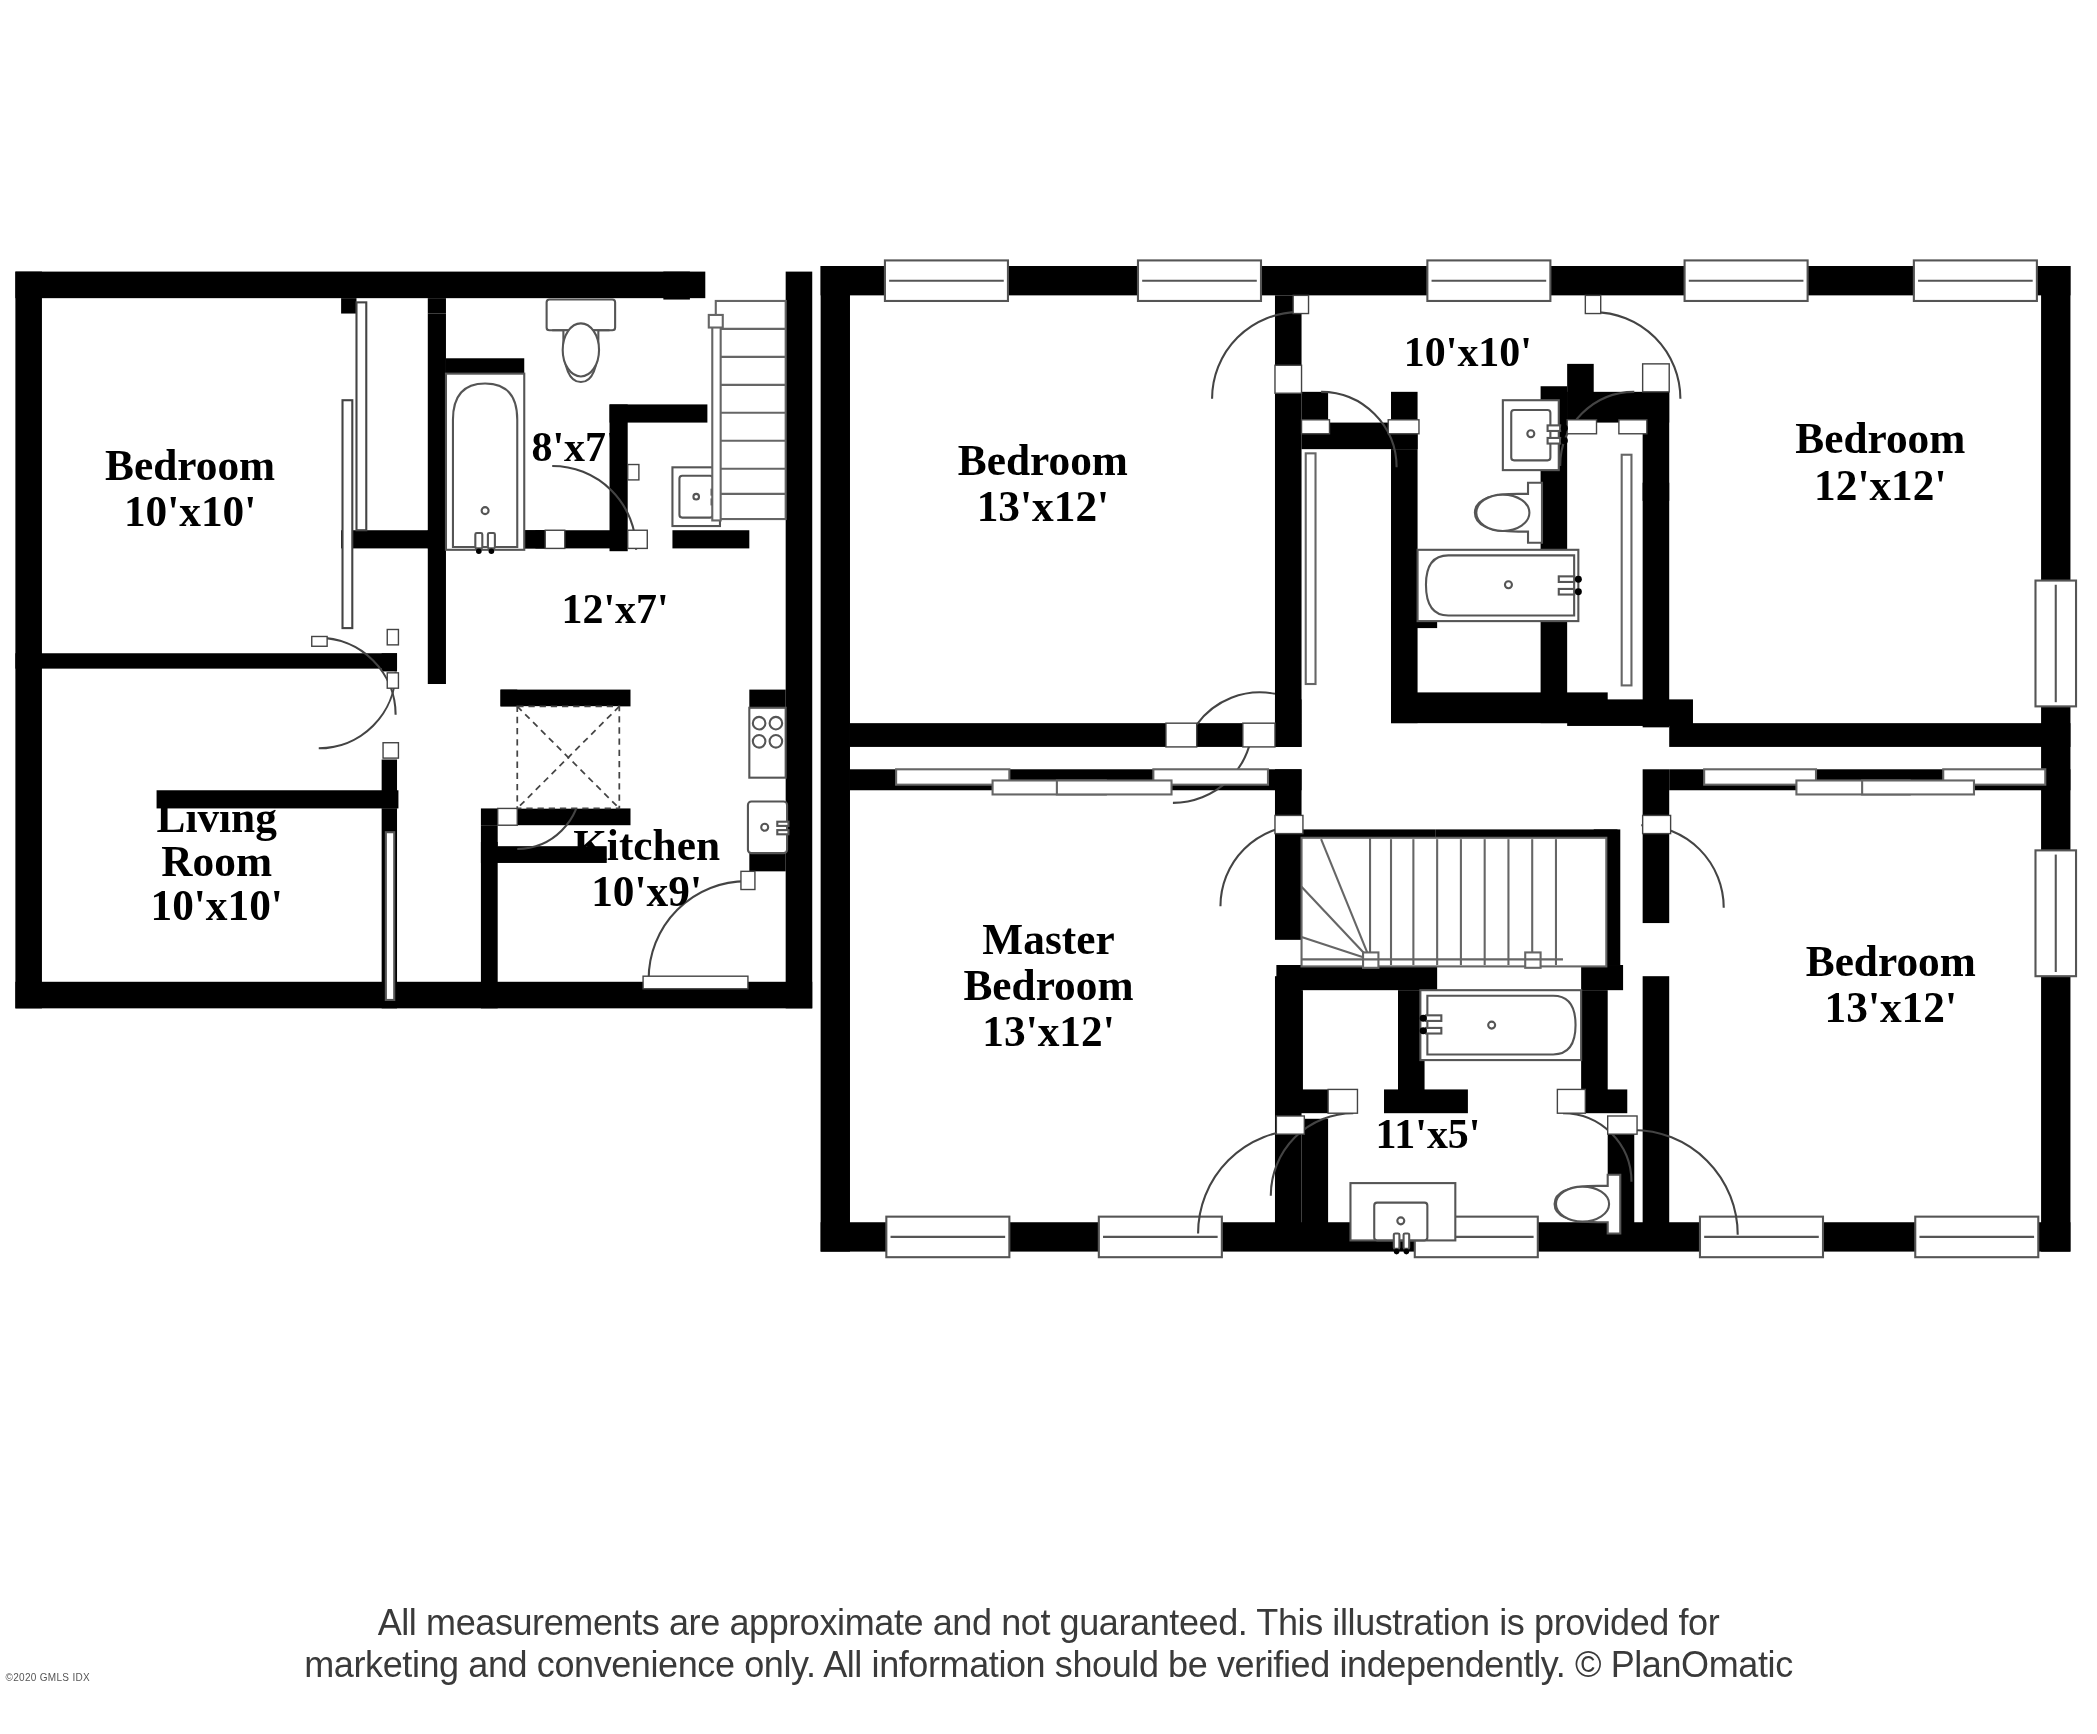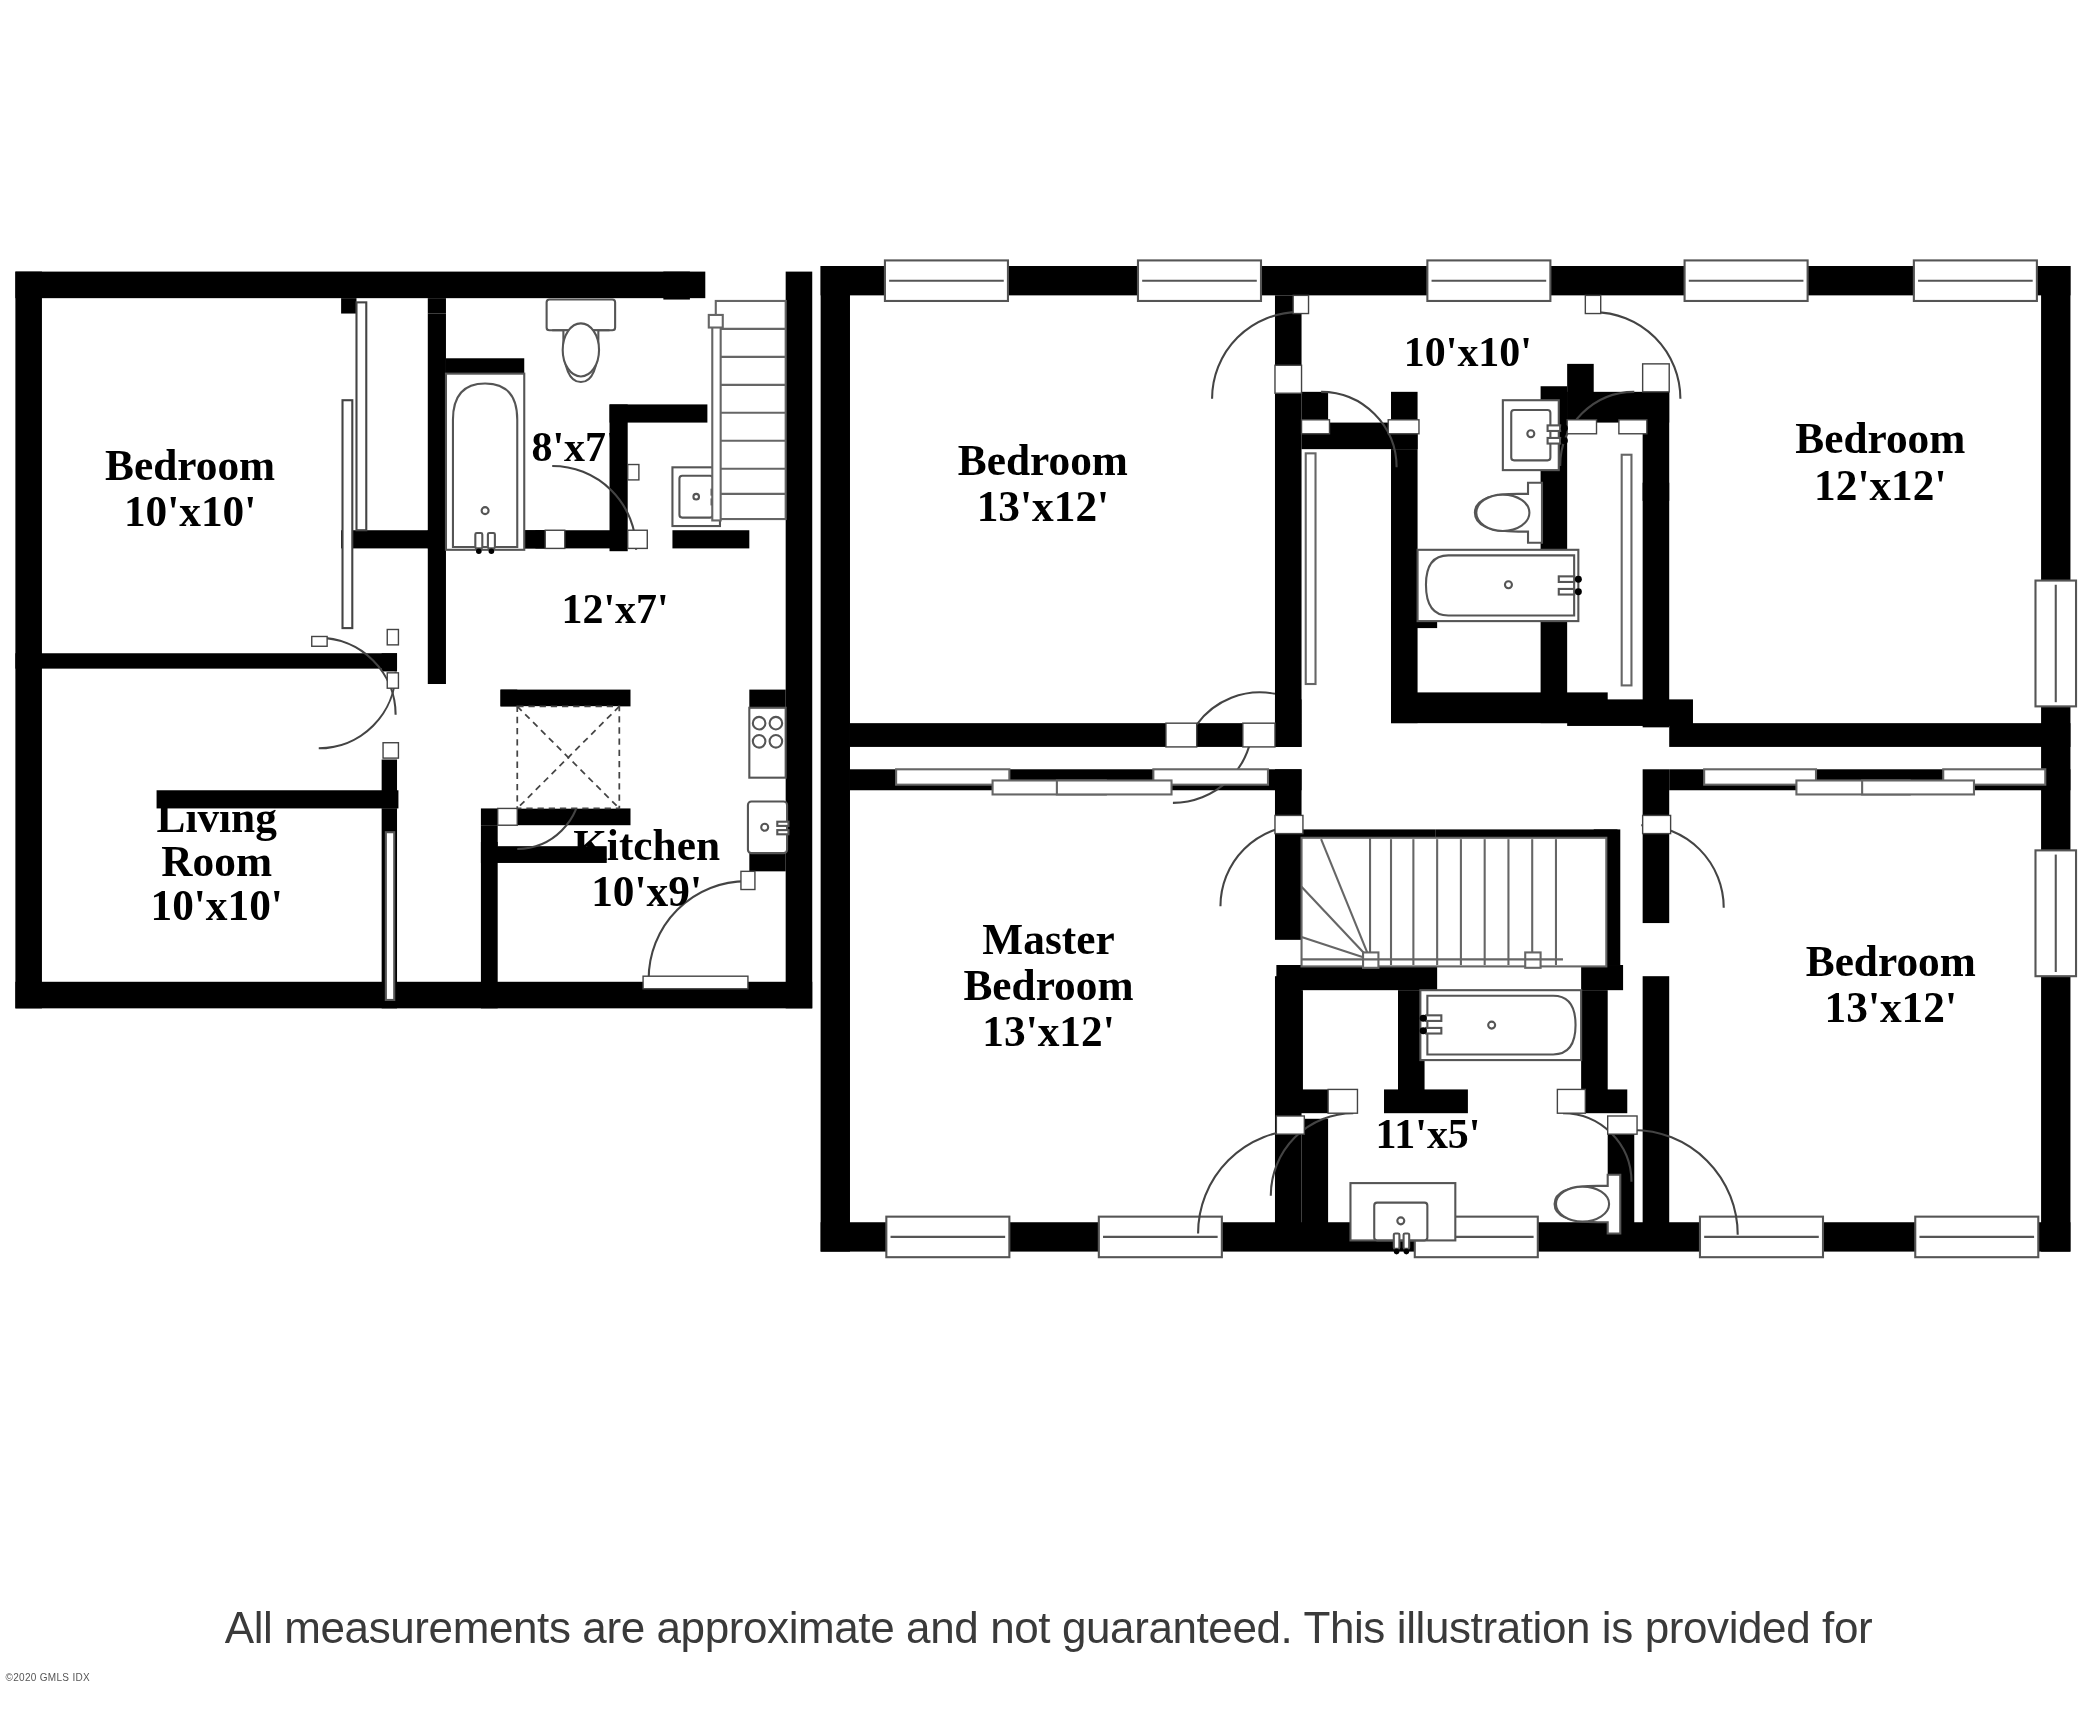--- a/index.html
+++ b/index.html
@@ -15,21 +15,21 @@
     font-weight:700;
     fill:#000;
     text-anchor:middle;
     dominant-baseline:middle;
   }
   .footer{
     position:absolute;
     left:0; top:1602px; width:2097px;
     text-align:center;
     font-family:"Liberation Sans", sans-serif;
-    font-size:44px;
+    font-size:36px;
     line-height:1.18;
     color:#3a3a3a;
     letter-spacing:-0.4px;
   }
   .footer span{display:block;}
   .copyright{
     position:absolute;
     left:5.6px; top:1672px;
     font-family:"Liberation Sans", sans-serif;
     font-size:10px;
@@ -448,18 +448,19 @@
       <text class="roomlabel" x="2705" y="1382" style="font-size:62px">Bedroom</text>
       <text class="roomlabel" x="2705" y="1448" style="font-size:62px">13'x12'</text>
 
       <text class="roomlabel" x="2043" y="1628" style="font-size:60px">11'x5'</text>
     </g>
 
   </svg>
 
   <div class="footer">
     <span>All measurements are approximate and not guaranteed. This illustration is provided for</span>
+    <span>marketing and convenience only. All information should be verified independently. © PlanOmatic</span>
   </div>
 
   <div class="copyright">©2020 GMLS IDX</div>
 
 </div>
 
 
 </body></html>

